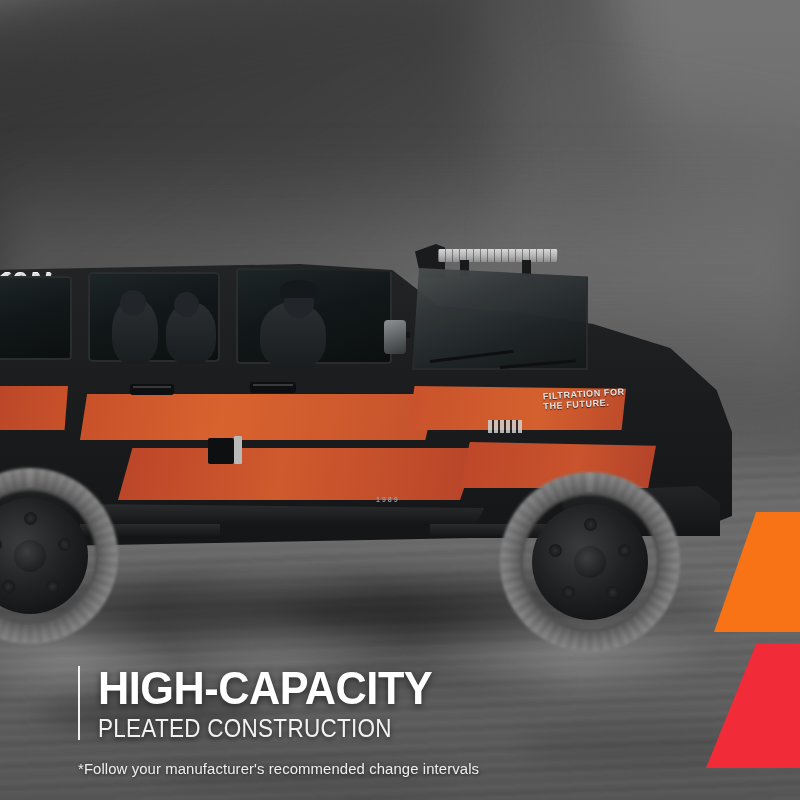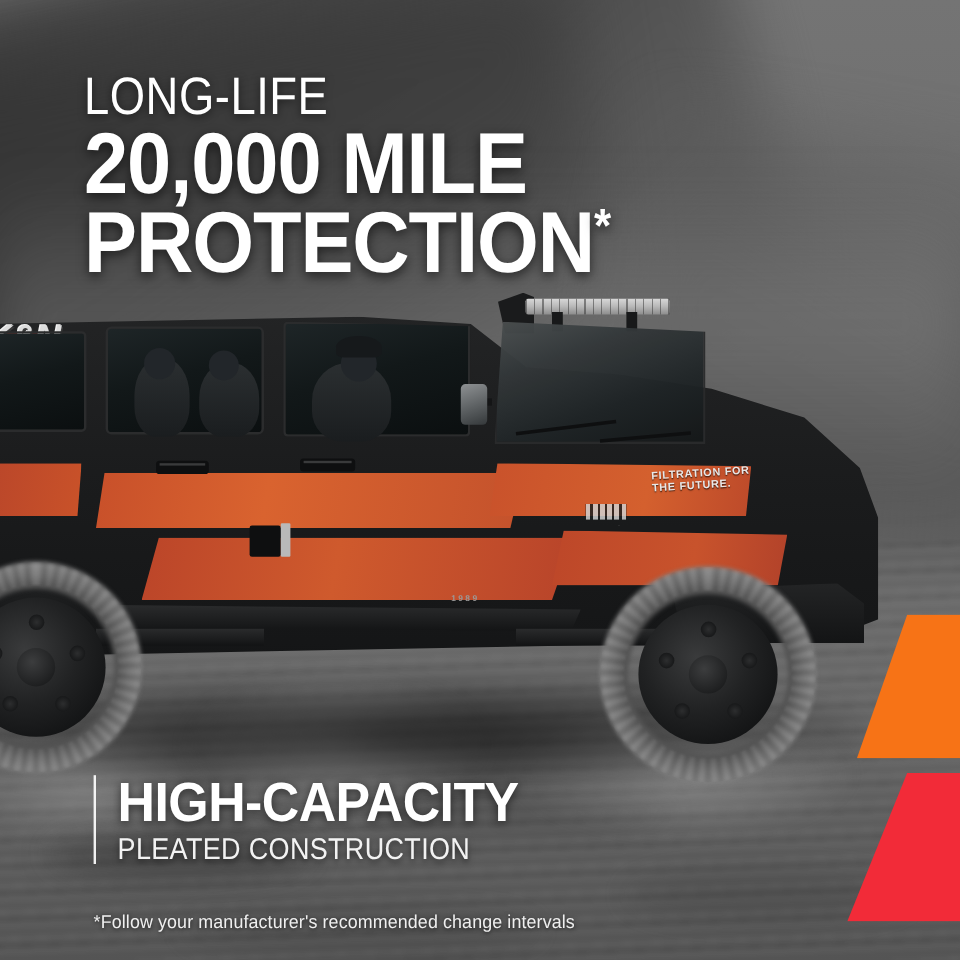--- a/index.html
+++ b/index.html
@@ -337,21 +337,21 @@
     white-space:nowrap;
   }
   .headline .star {
     font-size:40px;
     vertical-align:super;
     line-height:0;
     letter-spacing:0;
   }
 
   .sub-block {
-    position:absolute; left:78px; top:644px; width:620px;
+    position:absolute; left:78px; top:664px; width:620px;
     padding-left:20px;
   }
   .sub-rule {
     position:absolute; left:0; top:2px; width:2px; height:74px;
     background:#ffffff;
     opacity:.92;
   }
   .sub-title {
     color:#ffffff;
     font-family:"Liberation Sans", sans-serif;
@@ -508,25 +508,20 @@
         <div class="rim-lug" style="left:30px; top:82px;  width:13px; height:13px;"></div>
         <div class="rim-lug" style="left:17px; top:40px;  width:13px; height:13px;"></div>
       </div>
     </div>
 
   </div>
 
   <div class="shape-orange"></div>
   <div class="shape-red"></div>
 
-  <div class="headline-block">
-    <div class="kicker">LONG-LIFE</div>
-    <div class="headline">20,000 MILE</div>
-    <div class="headline"><span>PROTECTION</span><span class="star">*</span></div>
-  </div>
 
   <div class="sub-block">
     <div class="sub-rule"></div>
     <div class="sub-title">HIGH-CAPACITY</div>
     <div class="sub-caption">PLEATED CONSTRUCTION</div>
   </div>
 
   <div class="footnote">*Follow your manufacturer's recommended change intervals</div>
 
 </div>

